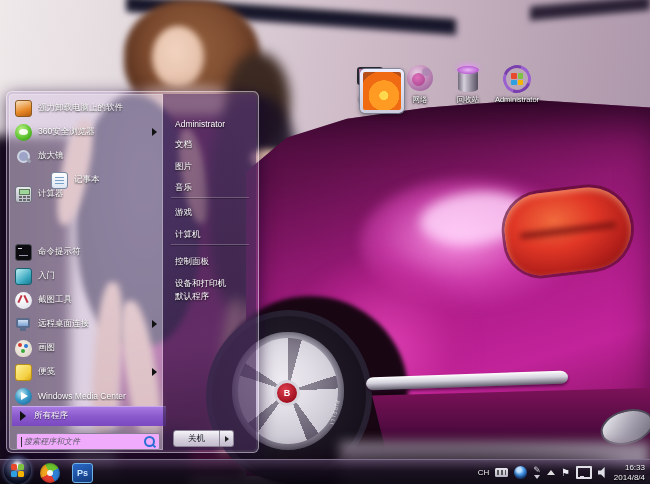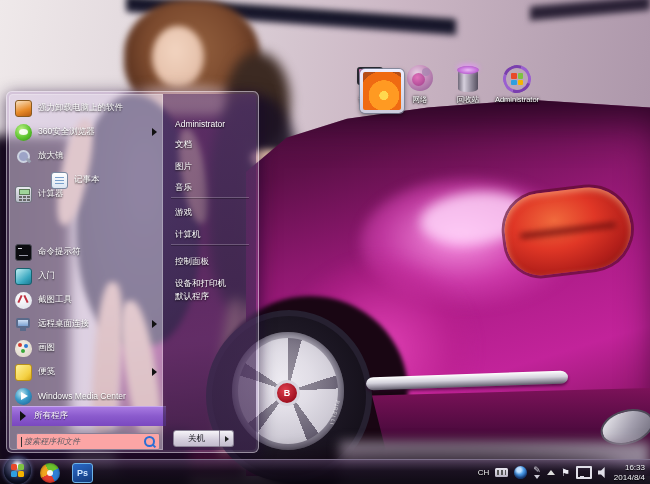--- a/index.html
+++ b/index.html
@@ -36,21 +36,21 @@
   .rm-sep{position:absolute;left:8px;width:78px;height:1px;
     background:rgba(255,255,255,.22);box-shadow:0 1px 0 rgba(0,0,0,.25);}
   #all-programs{position:absolute;left:3px;top:312px;width:154px;height:20px;
     background:linear-gradient(180deg,#ab7de4,#8b5bcd 50%,#7a48c0);
     display:flex;align-items:center;gap:8px;padding-left:8px;box-sizing:border-box;
     box-shadow:inset 0 1px 0 rgba(255,255,255,.35);cursor:pointer;}
   #all-programs .txt{font-size:8.5px;color:#fff;text-shadow:0 1px 1px rgba(0,0,0,.6);}
   #ap-arrow{width:0;height:0;border-left:6px solid #111;
     border-top:5px solid transparent;border-bottom:5px solid transparent;}
   #search-box{position:absolute;left:7px;top:339px;width:144px;height:17px;
-    background:#fca5a5;border:1px solid #8a7f96;border-radius:2px;display:flex;
+    background:#f0abfc;border:1px solid #8a7f96;border-radius:2px;display:flex;
     align-items:center;box-sizing:border-box;padding:0 4px;}
   #search-box .ph{font-size:8px;font-style:italic;color:#5a5a62;flex:1;
     border-left:1px solid #333;padding-left:2px;line-height:10px;}
   .mag{width:7px;height:7px;border:2px solid #2a6fd4;border-radius:50%;position:relative;}
   .mag:after{content:"";position:absolute;left:6px;top:7px;width:4px;height:2px;
     background:#2a6fd4;transform:rotate(45deg);}
   #shutdown{position:absolute;left:10px;top:336px;height:17px;display:flex;cursor:pointer;}
   #shutdown .btn{width:47px;height:17px;background:linear-gradient(180deg,#f6f4f8,#d6d0de 55%,#c3bccd);
     border:1px solid #8a8295;border-radius:3px 0 0 3px;box-sizing:border-box;
     font-size:8.5px;color:#1c1c22;display:flex;align-items:center;justify-content:center;}

